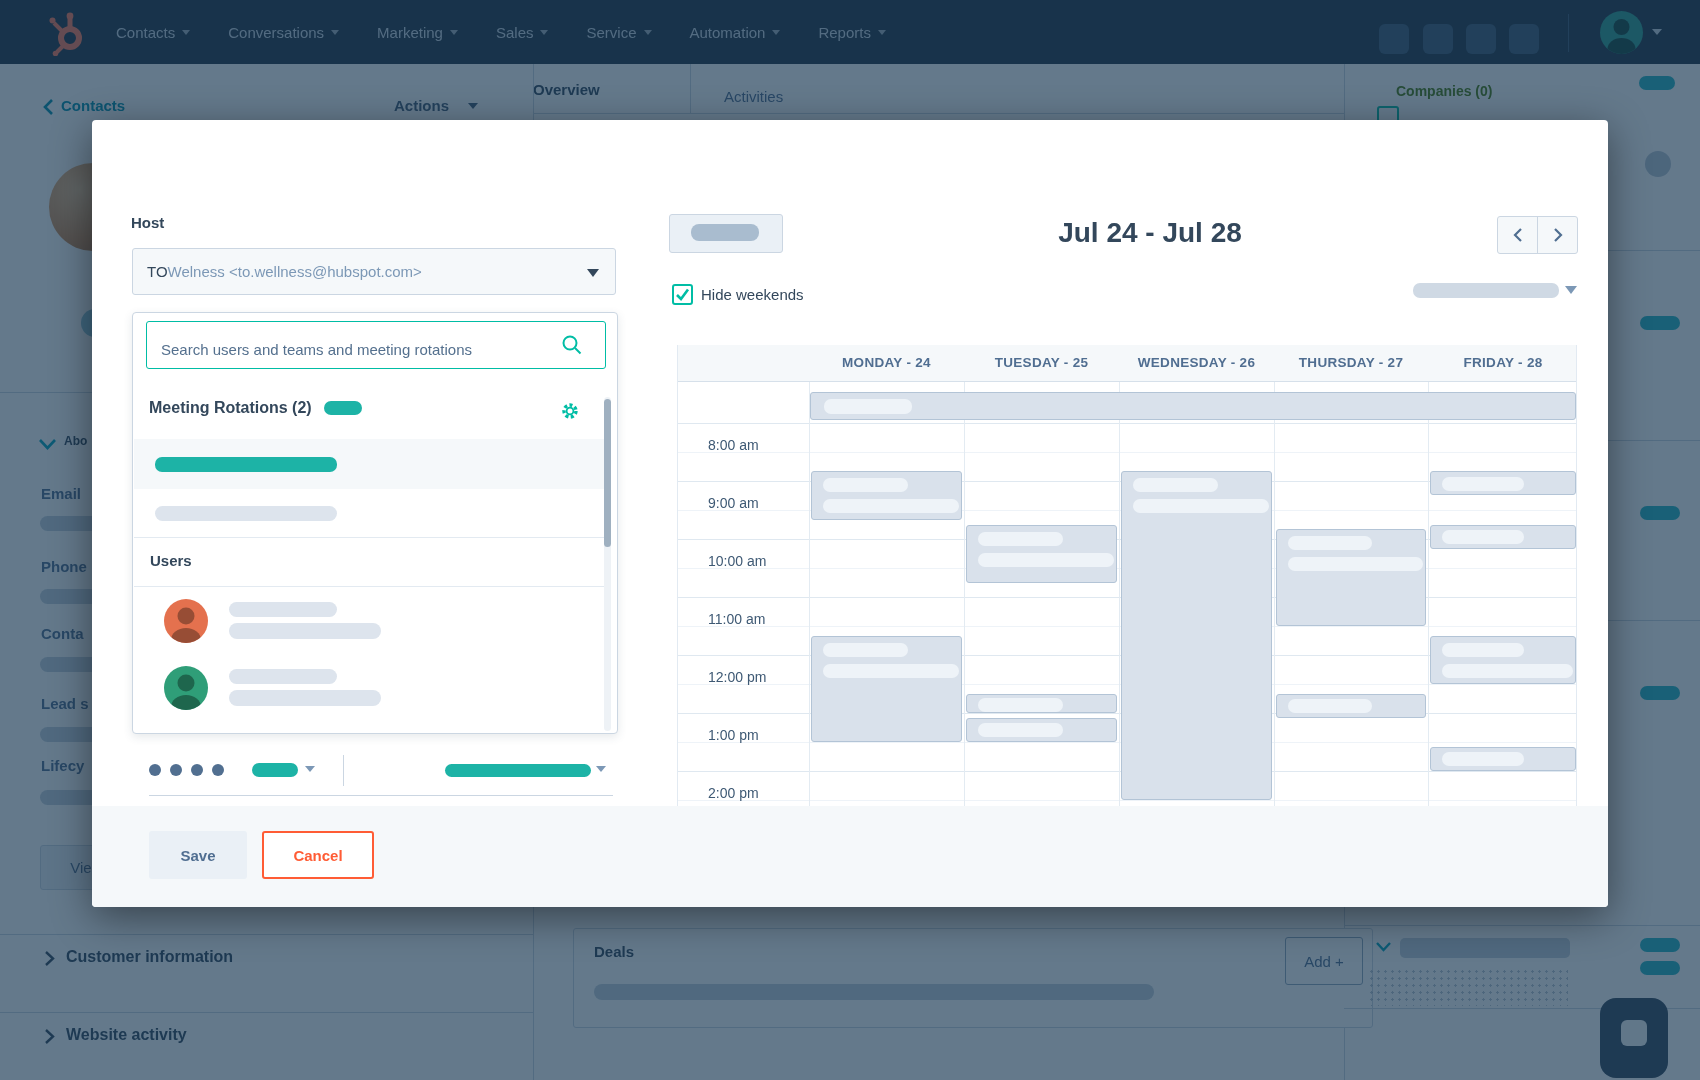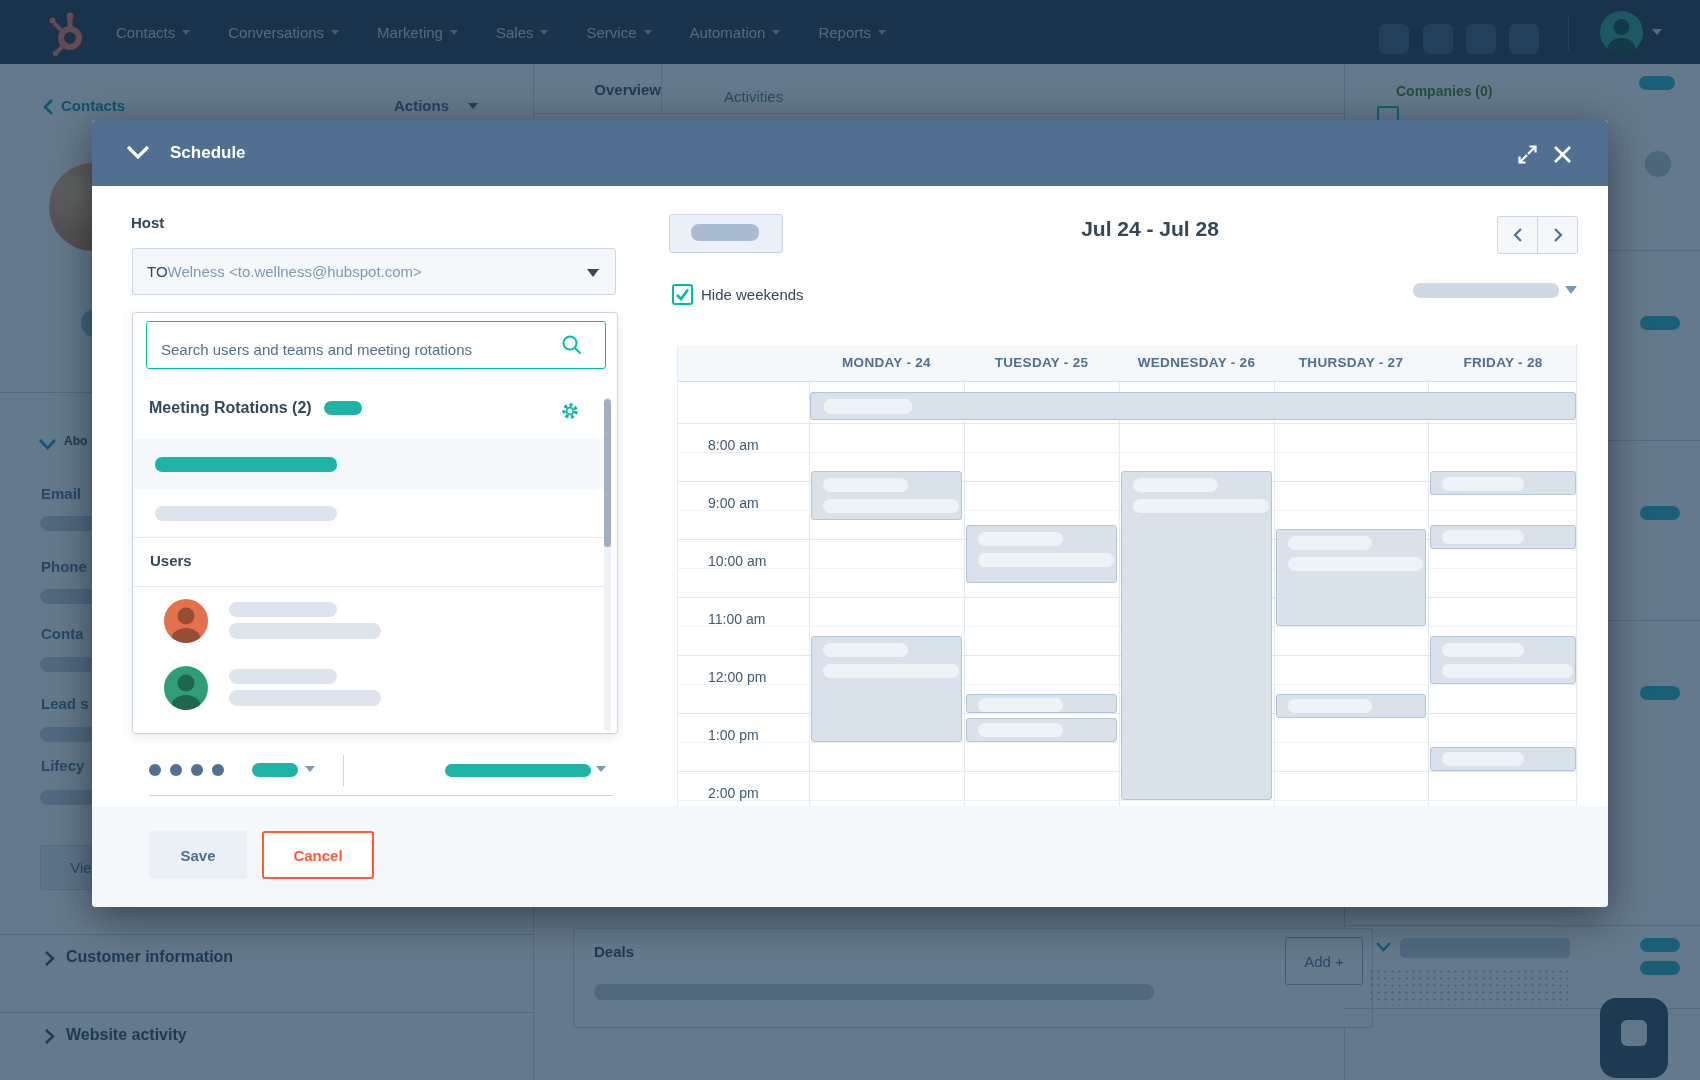--- a/index.html
+++ b/index.html
@@ -15,22 +15,22 @@
   .navitem { color:#cbd6e2; font-size:15px; display:flex; align-items:center; gap:7px; white-space:nowrap; }
   .caret-down { width:0; height:0; border-left:5px solid transparent; border-right:5px solid transparent; border-top:6px solid #7c98b6; display:inline-block; }
   .nav-caret { border-top-color:rgba(203,214,226,.75); border-left-width:4px; border-right-width:4px; border-top-width:5px; }
   .nav-sq { position:absolute; top:24px; width:30px; height:30px; border-radius:6px; background:#3e5974; }
   .nav-divider { position:absolute; left:1568px; top:14px; width:1px; height:38px; background:#3e5974; }
   .avatar { border-radius:50%; overflow:hidden; }
   .vdiv { position:absolute; top:64px; width:1px; height:1016px; background:#cbd6e2; }
   .hline { position:absolute; height:1px; background:#cbd6e2; }
   .pill { border-radius:8px; }
   .link-teal { color:#0091ae; font-size:15px; font-weight:700; }
-  .tabbox { position:absolute; left:504px; top:64px; width:158px; height:50px; border-right:1px solid #cbd6e2;
-            display:flex; align-items:center; justify-content:flex-end; font-size:15px; font-weight:700; color:#33475b; background:#fff; }
+  .tabbox { position:absolute; left:533px; top:64px; width:158px; height:50px; border-right:1px solid #cbd6e2;
+            display:flex; align-items:center; justify-content:flex-start; font-size:15px; font-weight:700; color:#33475b; background:#fff; }
   .fieldlabel { position:absolute; left:41px; font-size:15px; font-weight:700; color:#506e91; }
   .fieldpill { position:absolute; left:40px; width:120px; height:15px; border-radius:8px; background:#c3d0dc; }
   .section-label { font-size:16px; font-weight:700; color:#33475b; }
   .dotted { background-image:radial-gradient(#8ea2b5 1.1px, transparent 1.3px); background-size:7px 7px; opacity:.6; }
   .chat-widget { position:absolute; left:1600px; top:998px; width:68px; height:80px; border-radius:16px; background:#33475b; }
   .chat-widget .sq { position:absolute; left:21px; top:22px; width:26px; height:26px; border-radius:6px; background:#f5f8fa; }
 
   
   #overlay { position:absolute; inset:0; background:rgba(19,52,79,0.66); z-index:50; }
   #modal { position:absolute; left:92px; top:120px; width:1516px; height:787px; background:#fff;
@@ -72,21 +72,21 @@
   #save-btn { position:absolute; left:57px; top:25px; width:98px; height:48px; background:#eaf0f6; border:none;
               border-radius:3px; color:#506e91; font-size:15px; font-weight:700; font-family:"Liberation Sans",sans-serif; cursor:pointer; }
   #cancel-btn { position:absolute; left:170px; top:25px; width:112px; height:48px; background:#fff;
                 border:2px solid #ff5c35; border-radius:3px; color:#ff5c35; font-size:15px; font-weight:700;
                 font-family:"Liberation Sans",sans-serif; cursor:pointer; }
 
   
   #today-skel { position:absolute; left:577px; top:94px; width:114px; height:39px; background:#eaf0f6;
                 border:1px solid #cbd6e2; border-radius:3px; }
   #today-skel .inner { position:absolute; left:21px; top:9px; width:68px; height:17px; border-radius:8px; background:#a9bccf; }
-  #cal-title { position:absolute; left:908px; top:97px; width:300px; text-align:center; font-size:21px; font-weight:700; color:#33475b; }
+  #cal-title { position:absolute; left:908px; top:97px; width:300px; text-align:center; font-size:28px; font-weight:700; color:#33475b; }
   #prevnext { position:absolute; left:1405px; top:96px; width:81px; height:38px; border:1px solid #cbd6e2;
               border-radius:3px; background:#f5f8fa; display:flex; }
   #prevnext .pn { flex:1; display:flex; align-items:center; justify-content:center; cursor:pointer; }
   #prevnext .pn:first-child { border-right:1px solid #cbd6e2; }
   #hw-checkbox { position:absolute; left:580px; top:164px; width:21px; height:21px; border:2px solid #00bda5;
                  border-radius:3px; background:#fff; }
   #hw-label { position:absolute; left:609px; top:166px; font-size:15px; color:#33475b; }
   #tz-pill { position:absolute; left:1321px; top:163px; width:146px; height:15px; border-radius:7px; background:#cfd9e4; }
   #tz-caret { position:absolute; left:1473px; top:166px; border-left:6px solid transparent; border-right:6px solid transparent;
               border-top:8px solid #7c98b6; width:0; height:0; }
@@ -228,40 +228,20 @@
     <div class="hline" style="left:1344px;top:1008px;width:356px;"></div>
 
     <div class="chat-widget">
         <div class="sq"></div>
       </div>
   </div>
 
   <div id="overlay"></div>
 
   <div id="modal">
-    <div id="modal-header">
-      <svg class="hdr-icon" style="left:33px;" width="26" height="16" viewBox="0 0 26 16">
-        <polyline points="3,3 13,13 23,3" fill="none" stroke="#fff" stroke-width="3.2"></polyline>
-      </svg>
-      <span id="modal-title">Schedule</span>
-      <svg class="hdr-icon" style="left:1425px;" width="21" height="21" viewBox="0 0 21 21">
-        <g stroke="#fff" stroke-width="2.2" fill="none">
-          <path d="M12.5 2.5 H18.5 V8.5"></path>
-            <line x1="18.5" y1="2.5" x2="11" y2="10"></line>
-          <path d="M8.5 18.5 H2.5 V12.5"></path>
-            <line x1="2.5" y1="18.5" x2="10" y2="11"></line>
-        </g>
-      </svg>
-      <svg class="hdr-icon" style="left:1460px;" width="21" height="21" viewBox="0 0 21 21">
-        <g stroke="#fff" stroke-width="2.6">
-            <line x1="3" y1="3" x2="18" y2="18"></line>
-            <line x1="18" y1="3" x2="3" y2="18"></line>
-          </g>
-      </svg>
-    </div>
 
     <span id="host-label">Host</span>
     <div id="host-select">
       <span class="prefix">TO</span>
         <span class="rest"> Welness &lt;to.wellness@hubspot.com&gt;</span>
       <span class="sel-caret"></span>
     </div>
 
     <div id="picker-panel">
       <input id="search-input" type="text" placeholder="Search users and teams and meeting rotations" style="">

